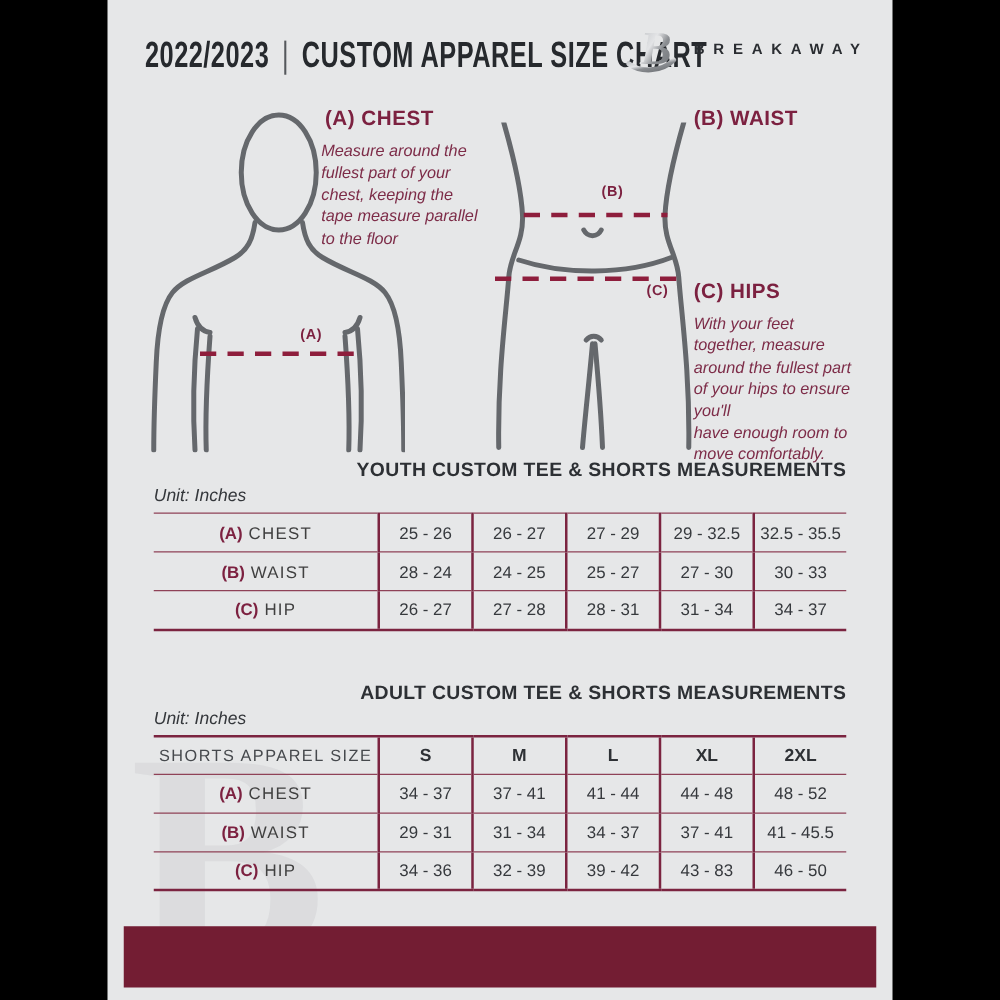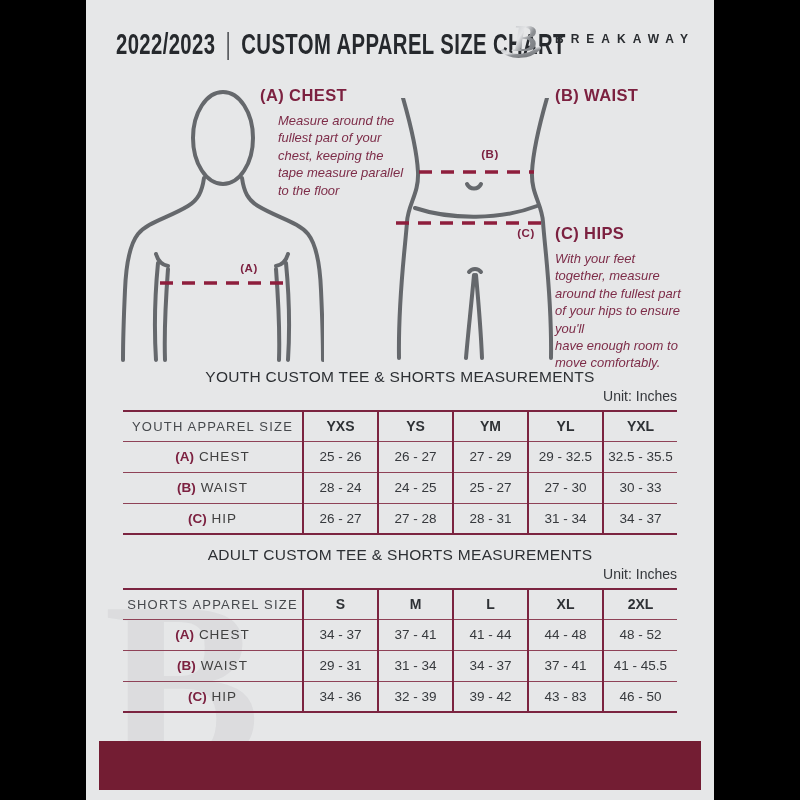--- a/index.html
+++ b/index.html
@@ -42,26 +42,26 @@
   .guide-heading{
     position:absolute;font-size:16.5px;font-weight:700;color:#7c2140;
     letter-spacing:0.4px;white-space:nowrap;
   }
   .guide-body{
     position:absolute;width:158px;font-size:13px;font-style:italic;
     color:#7d2c48;line-height:1.34;white-space:pre-line;font-weight:500;
   }
   
   .section-title{
-    position:absolute;left:37px;width:554px;text-align:center;
-    font-size:15.5px;font-weight:400;color:#2d3034;letter-spacing:0.3px;
+    position:absolute;left:37px;width:554px;text-align:right;
+    font-size:15.5px;font-weight:700;color:#2d3034;letter-spacing:0.3px;
   }
   .section-unit{
-    position:absolute;left:37px;width:554px;text-align:right;
-    font-size:14px;color:#34373b;font-weight:500;
+    position:absolute;left:37px;width:554px;text-align:left;
+    font-size:14px;font-style:italic;color:#34373b;font-weight:500;
   }
   table.size-table{
     position:absolute;left:37px;width:554px;border-collapse:collapse;
     table-layout:fixed;
   }
   table.size-table tr{height:31px;}
   table.size-table tr.head{height:30px;}
   table.size-table td{
     border-top:1px solid #8f4257;border-bottom:1px solid #8f4257;
     padding:0;color:#36393d;font-size:13.5px;text-align:center;
@@ -129,21 +129,21 @@
     <path d="M 80,174 C 83,170 89,170 92,174" stroke-width="3"></path>
     <path d="M 85,177 C 82,210 79,236 77,260" stroke-width="3"></path>
     <path d="M 87,177 C 90,210 92,236 93,260" stroke-width="3"></path>
     <path class="dash" d="M 30,74 L 145,74"></path>
     <path class="dash" d="M 7,125 L 160,125"></path>
   </svg>
   <span class="diagram-label" style="left:404px;top:148px">(B)</span>
   <span class="diagram-label" style="left:440px;top:227px">(C)</span>
 
   <div class="guide-heading" style="left:174px;top:86px">(A) CHEST</div>
-  <div class="guide-body" style="left:192px;top:112px">Measure around the
+  <div class="guide-body" style="left:171px;top:112px">Measure around the
 fullest part of your
 chest, keeping the
 tape measure parallel
 to the floor</div>
 
   <div class="guide-heading" style="left:469px;top:86px">(B) WAIST</div>
 
   <div class="guide-heading" style="left:469px;top:224px">(C) HIPS</div>
   <div class="guide-body" style="left:469px;top:250px">With your feet
 together, measure
@@ -159,28 +159,20 @@
   <table class="size-table" style="top:410px">
     <colgroup>
         <col style="width:180px">
         <col style="width:75px">
         <col style="width:75px">
         <col style="width:75px">
         <col style="width:75px">
         <col style="width:74px">
       </colgroup>
     <tbody>
-        <tr class="head">
-      <td class="label-cell">YOUTH APPAREL SIZE</td>
-      <td class="col-head">YXS</td>
-      <td class="col-head">YS</td>
-      <td class="col-head">YM</td>
-      <td class="col-head">YL</td>
-      <td class="col-head">YXL</td>
-    </tr>
     <tr>
       <td class="label-cell"><span class="row-prefix">(A)</span> <span class="row-label">CHEST</span></td>
       <td>25 - 26</td>
       <td>26 - 27</td>
       <td>27 - 29</td>
       <td>29 - 32.5</td>
       <td>32.5 - 35.5</td>
     </tr>
     <tr>
       <td class="label-cell"><span class="row-prefix">(B)</span> <span class="row-label">WAIST</span></td>

